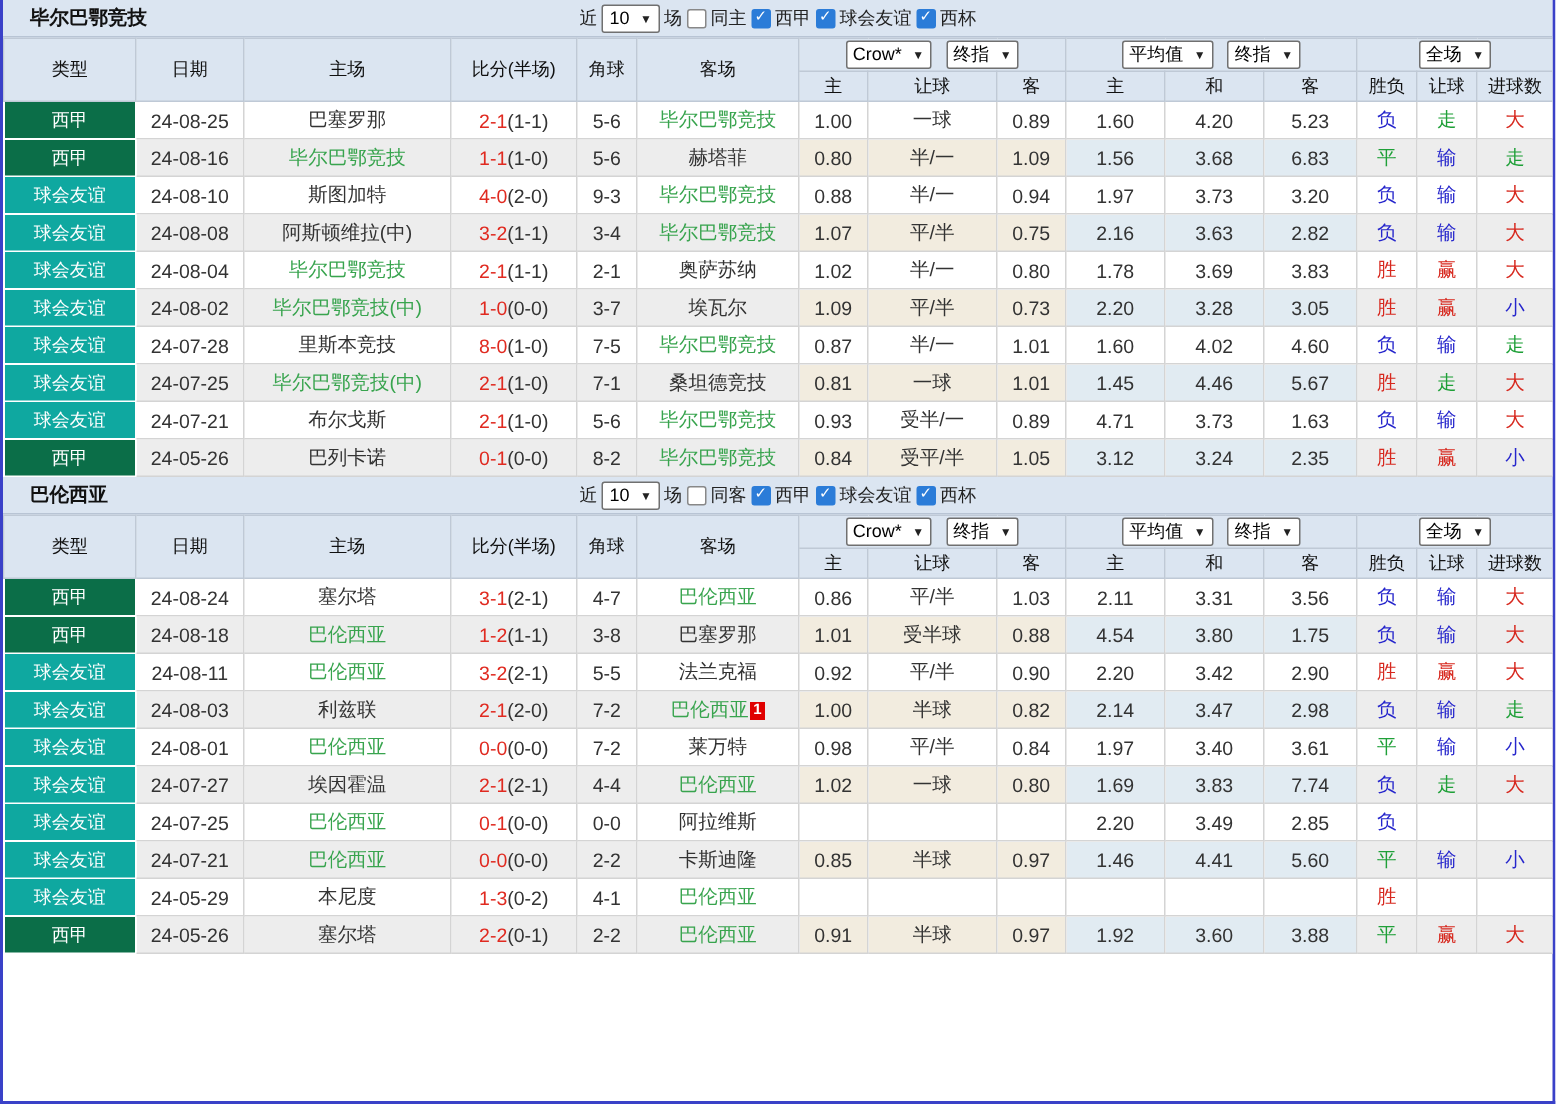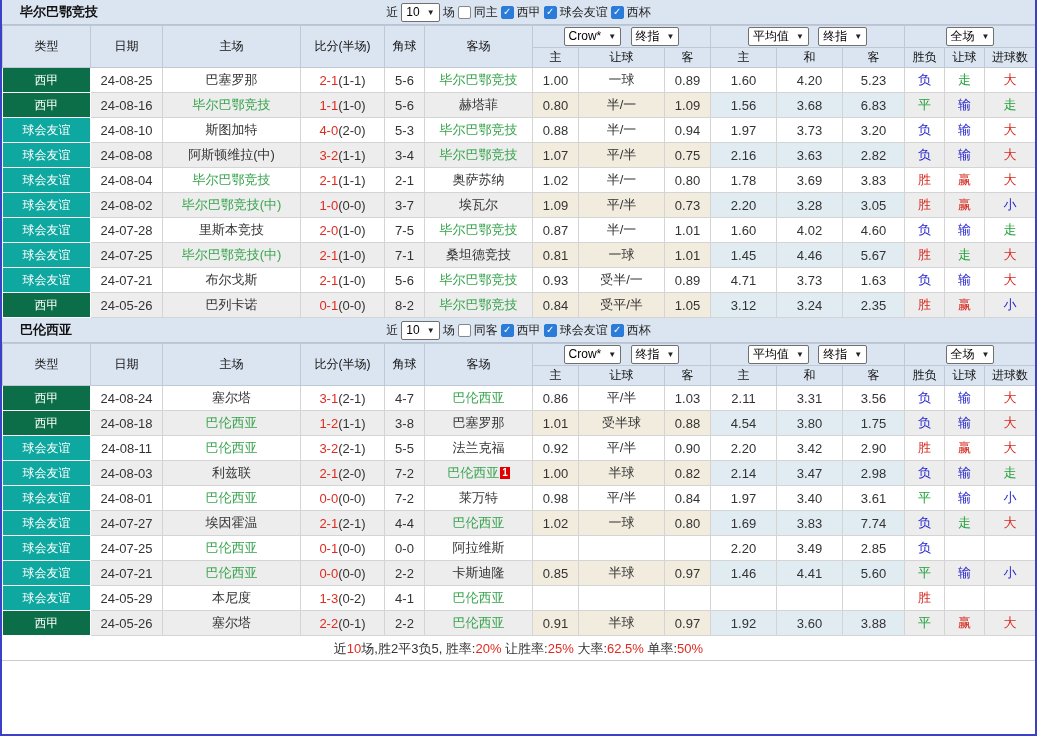--- a/index.html
+++ b/index.html
@@ -179,21 +179,21 @@
             <td class="c-blue">6.83</td>
             <td style="color: rgb(31, 160, 56);">平</td>
             <td style="color: rgb(38, 38, 204);">输</td>
             <td style="color: rgb(31, 160, 56);">走</td>
           </tr>
           <tr class="odd">
             <td class="c-type" style="background: rgb(15, 168, 160);">球会友谊</td>
             <td>24-08-10</td>
             <td>斯图加特</td>
             <td><span class="ft">4-0</span><span class="ht">(2-0)</span></td>
-            <td>5-3</td>
+            <td>9-3</td>
             <td class="team">毕尔巴鄂竞技</td>
             <td class="c-cream">0.88</td>
             <td class="c-cream">半/一</td>
             <td class="c-cream">0.94</td>
             <td class="c-blue">1.97</td>
             <td class="c-blue">3.73</td>
             <td class="c-blue">3.20</td>
             <td style="color: rgb(38, 38, 204);">负</td>
             <td style="color: rgb(38, 38, 204);">输</td>
             <td style="color: rgb(215, 40, 30);">大</td>
@@ -246,21 +246,21 @@
             <td class="c-blue">3.28</td>
             <td class="c-blue">3.05</td>
             <td style="color: rgb(215, 40, 30);">胜</td>
             <td style="color: rgb(215, 40, 30);">赢</td>
             <td style="color: rgb(38, 38, 204);">小</td>
           </tr>
           <tr class="odd">
             <td class="c-type" style="background: rgb(15, 168, 160);">球会友谊</td>
             <td>24-07-28</td>
             <td>里斯本竞技</td>
-            <td><span class="ft">2-0</span><span class="ht">(1-0)</span></td>
+            <td><span class="ft">8-0</span><span class="ht">(1-0)</span></td>
             <td>7-5</td>
             <td class="team">毕尔巴鄂竞技</td>
             <td class="c-cream">0.87</td>
             <td class="c-cream">半/一</td>
             <td class="c-cream">1.01</td>
             <td class="c-blue">1.60</td>
             <td class="c-blue">4.02</td>
             <td class="c-blue">4.60</td>
             <td style="color: rgb(38, 38, 204);">负</td>
             <td style="color: rgb(38, 38, 204);">输</td>
@@ -572,16 +572,15 @@
             <td class="c-cream">0.97</td>
             <td class="c-blue">1.92</td>
             <td class="c-blue">3.60</td>
             <td class="c-blue">3.88</td>
             <td style="color: rgb(31, 160, 56);">平</td>
             <td style="color: rgb(215, 40, 30);">赢</td>
             <td style="color: rgb(215, 40, 30);">大</td>
           </tr>
         </tbody>
     </table>
-    <div class="summary" id="summary-1"><span>近</span><span class="red">10</span><span>场,胜2平3负5, 胜率:</span><span class="red">20%</span><span> 让胜率:</span><span class="red">25%</span><span> 大率:</span><span class="red">62.5%</span><span> 单率:</span><span class="red">50%</span></div>
   </div>
 
 </div>
 
 </body></html>

